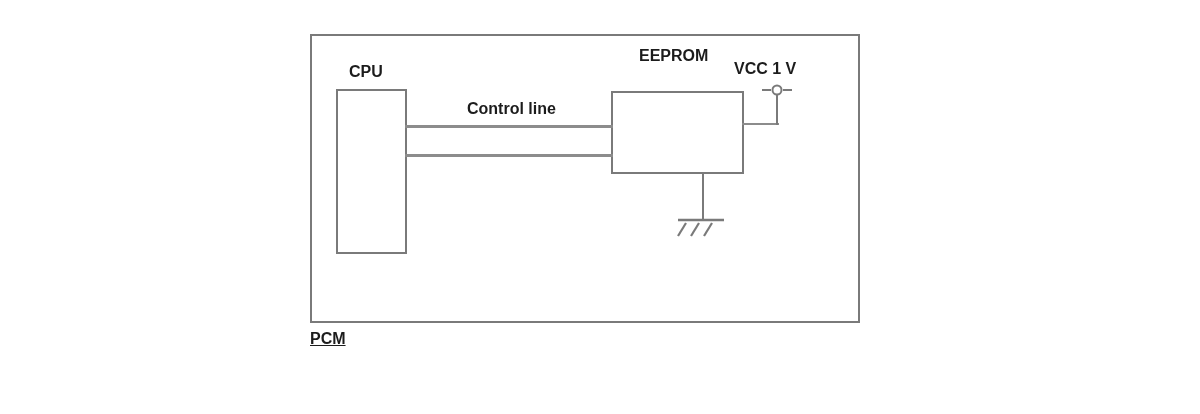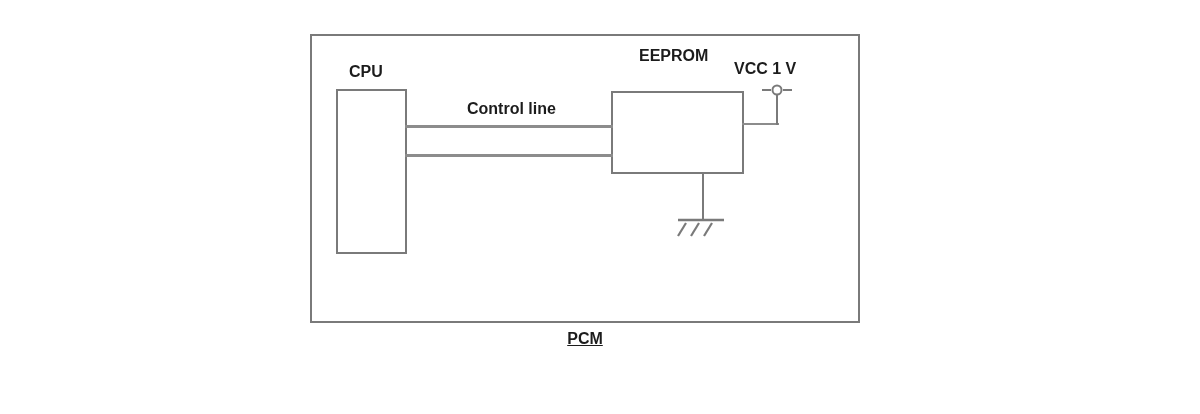--- a/index.html
+++ b/index.html
@@ -30,21 +30,21 @@
   .eeprom-box { left: 611px; top: 91px;  width: 133px; height: 83px;  }
 
   .label {
     position: absolute;
     font-size: 16px;
     font-weight: bold;
     color: var(--text);
     line-height: 20px;
     white-space: nowrap;
   }
-  .pcm-label     { left: 310px; top: 329px; width: 550px; text-align: center; text-decoration: underline; }
+  .pcm-label     { left: 310px; top: 329px; width: 550px; text-align: left; text-decoration: underline; }
   .cpu-label     { left: 349px; top: 62px; }
   .eeprom-label  { left: 639px; top: 46px; }
   .vcc-label     { left: 734px; top: 59px; }
   .control-label { left: 467px; top: 99px; }
   .comm-label    { left: 436px; top: 160px; width: 150px; white-space: normal; }
 
   .wire {
     position: absolute;
     background: var(--wire);
   }

